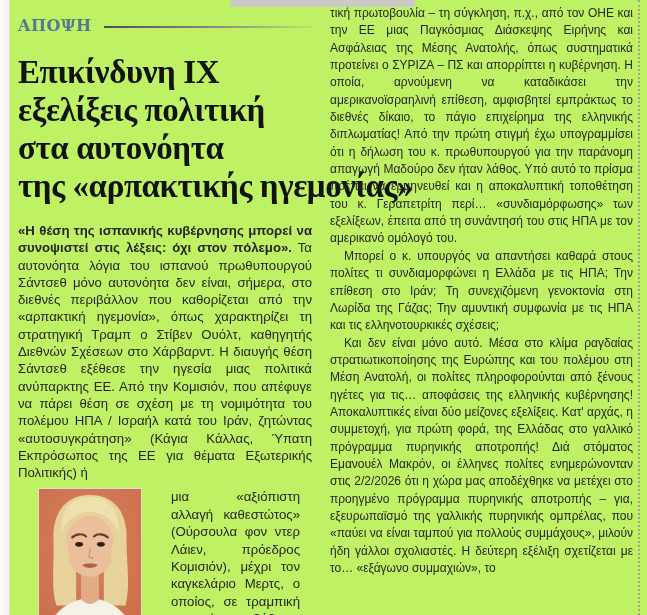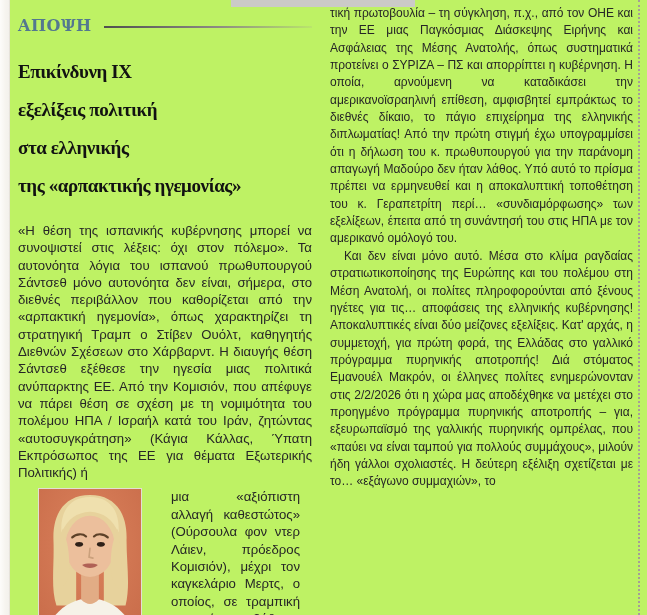--- a/index.html
+++ b/index.html
@@ -35,30 +35,30 @@
     font-weight:bold; font-size:16px; letter-spacing:0.5px;
     color:#54788f;
   }
   .section-rule {
     flex:1; height:2px; margin-left:12px; margin-top:3px;
     background:linear-gradient(90deg,#4f4f4f 0%, #8d8a84 55%, rgba(160,156,148,0.15) 100%);
   }
   .article-title {
     margin-top:18px;
     font-family:"Liberation Serif", serif;
-    font-weight:bold; font-size:19px; line-height:38px;
+    font-weight:bold; font-size:33px; line-height:38px;
     letter-spacing:-0.4px; color:#121212;
   }
   .article-title .t-line { white-space:nowrap; }
   .body-text {
     margin-top:17px;
     font-size:13.2px; line-height:17.3px;
     text-align:justify;
   }
-  .lead-bold { font-weight:normal; }
+  .lead-bold { font-weight:bold; }
   .photo-row { margin-top:7px; display:flex; align-items:flex-start; }
   .photo-frame {
     flex:none; margin-left:20px; width:104px; height:160px;
     border:1px solid #e3ded4;
     background:#cf734e;
   }
   .photo-frame svg { display:block; width:100%; height:100%; }
   .wrap-text {
     margin-left:29px; width:129px;
     font-size:13.2px; line-height:17.4px;
@@ -85,21 +85,21 @@
   <div class="col-left">
 
     <div class="section-row">
       <span class="section-label">ΑΠΟΨΗ</span>
       <span class="section-rule"></span>
     </div>
 
     <div class="article-title">
       <div class="t-line">Επικίνδυνη IX</div>
       <div class="t-line">εξελίξεις πολιτική</div>
-      <div class="t-line">στα ελληνικής</div>
+      <div class="t-line">στα αυτονόητα</div>
       <div class="t-line">της «αρπακτικής ηγεμονίας»</div>
     </div>
 
     <div class="body-text"><span class="lead-bold">«Η θέση της ισπανικής κυβέρνησης μπορεί να συνοψιστεί στις λέξεις: όχι στον πόλεμο».</span><span> Τα αυτονόητα λόγια του ισπανού πρωθυπουργού Σάντσεθ μόνο αυτονόητα δεν είναι, σήμερα, στο διεθνές περιβάλλον που καθορίζεται από την «αρπακτική ηγεμονία», όπως χαρακτηρίζει τη στρατηγική Τραμπ ο Στίβεν Ουόλτ, καθηγητής Διεθνών Σχέσεων στο Χάρβαρντ. Η διαυγής θέση Σάντσεθ εξέθεσε την ηγεσία μιας πολιτικά ανύπαρκτης ΕΕ. Από την Κομισιόν, που απέφυγε να πάρει θέση σε σχέση με τη νομιμότητα του πολέμου ΗΠΑ / Ισραήλ κατά του Ιράν, ζητώντας «αυτοσυγκράτηση» (Κάγια Κάλλας, Ύπατη Εκπρόσωπος της ΕΕ για θέματα Εξωτερικής Πολιτικής) ή</span></div>
 
     <div class="photo-row">
       <div class="photo-frame" title="portrait-blonde-woman-orange-background">
         <svg viewBox="0 0 104 160" preserveAspectRatio="xMidYMid slice">
           <defs>
             <radialGradient id="bgGrad" cx="50%" cy="35%" r="80%">
@@ -132,16 +132,17 @@
           <path d="M44 77 C48 75 56 75 60 77 C56 81 48 81 44 77 Z" fill="#b06156"></path>
         </svg>
       </div>
       <div class="wrap-text">μια «αξιόπιστη αλλαγή καθεστώτος» (Ούρσουλα φον ντερ Λάιεν, πρόεδρος Κομισιόν), μέχρι τον καγκελάριο Μερτς, ο οποίος, σε τραμπική γραμμή, υποβάθμισε το διεθνές δίκαιο σε «ταξινομήσεις, περιο-</div>
     </div>
 
   </div>
 
   <div class="col-right">
     <div class="para">τική πρωτοβουλία – τη σύγκληση, π.χ., από τον ΟΗΕ και την ΕΕ μιας Παγκόσμιας Διάσκεψης Ειρήνης και Ασφάλειας της Μέσης Ανατολής, όπως συστηματικά προτείνει ο ΣΥΡΙΖΑ – ΠΣ και απορρίπτει η κυβέρνηση. Η οποία, αρνούμενη να καταδικάσει την αμερικανοϊσραηλινή επίθεση, αμφισβητεί εμπράκτως το διεθνές δίκαιο, το πάγιο επιχείρημα της ελληνικής διπλωματίας! Από την πρώτη στιγμή έχω υπογραμμίσει ότι η δήλωση του κ. πρωθυπουργού για την παράνομη απαγωγή Μαδούρο δεν ήταν λάθος. Υπό αυτό το πρίσμα πρέπει να ερμηνευθεί και η αποκαλυπτική τοποθέτηση του κ. Γεραπετρίτη περί… «συνδιαμόρφωσης» των εξελίξεων, έπειτα από τη συνάντησή του στις ΗΠΑ με τον αμερικανό ομόλογό του.</div>
+    <div class="para indent">Μπορεί ο κ. υπουργός να απαντήσει καθαρά στους πολίτες τι συνδιαμορφώνει η Ελλάδα με τις ΗΠΑ; Την επίθεση στο Ιράν; Τη συνεχιζόμενη γενοκτονία στη Λωρίδα της Γάζας; Την αμυντική συμφωνία με τις ΗΠΑ και τις ελληνοτουρκικές σχέσεις;</div>
     <div class="para indent">Και δεν είναι μόνο αυτό. Μέσα στο κλίμα ραγδαίας στρατιωτικοποίησης της Ευρώπης και του πολέμου στη Μέση Ανατολή, οι πολίτες πληροφορούνται από ξένους ηγέτες για τις… αποφάσεις της ελληνικής κυβέρνησης! Αποκαλυπτικές είναι δύο μείζονες εξελίξεις. Κατ' αρχάς, η συμμετοχή, για πρώτη φορά, της Ελλάδας στο γαλλικό πρόγραμμα πυρηνικής αποτροπής! Διά στόματος Εμανουέλ Μακρόν, οι έλληνες πολίτες ενημερώνονταν στις 2/2/2026 ότι η χώρα μας αποδέχθηκε να μετέχει στο προηγμένο πρόγραμμα πυρηνικής αποτροπής – για, εξευρωπαϊσμό της γαλλικής πυρηνικής ομπρέλας, που «παύει να είναι ταμπού για πολλούς συμμάχους», μιλούν ήδη γάλλοι σχολιαστές. Η δεύτερη εξέλιξη σχετίζεται με το… «εξάγωνο συμμαχιών», το</div>
   </div>
 
 </div>
 
 </body></html>

